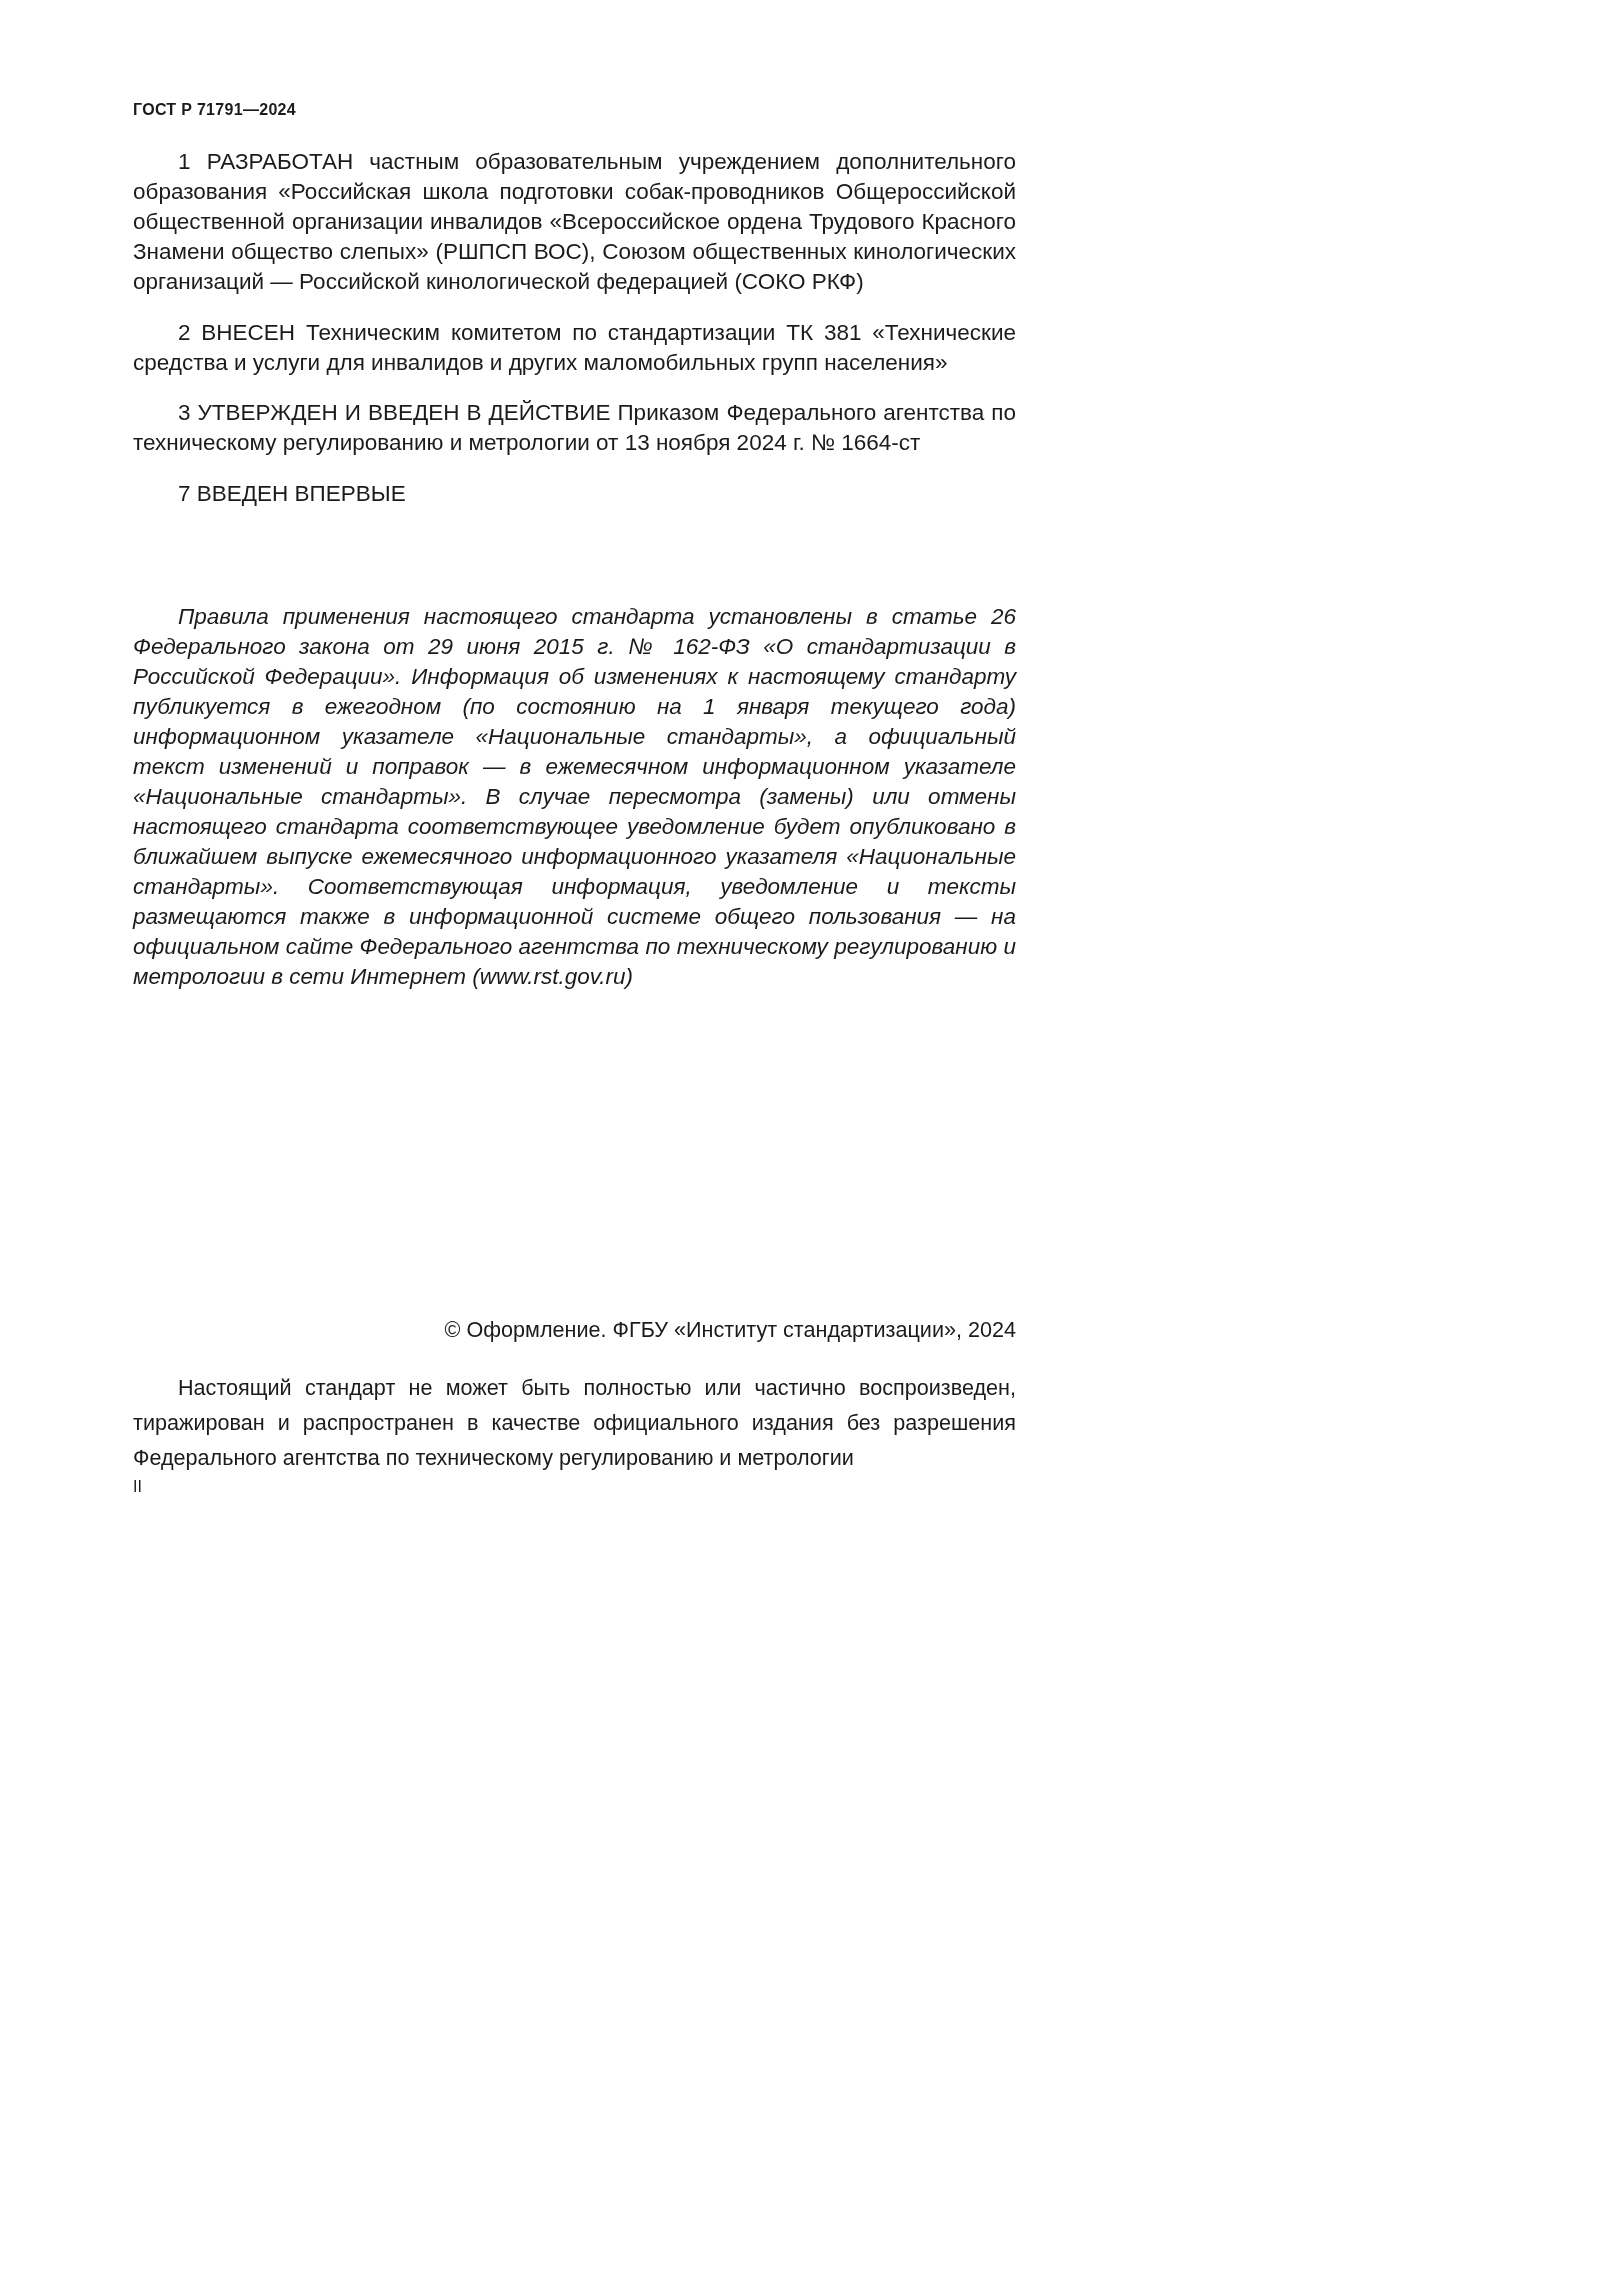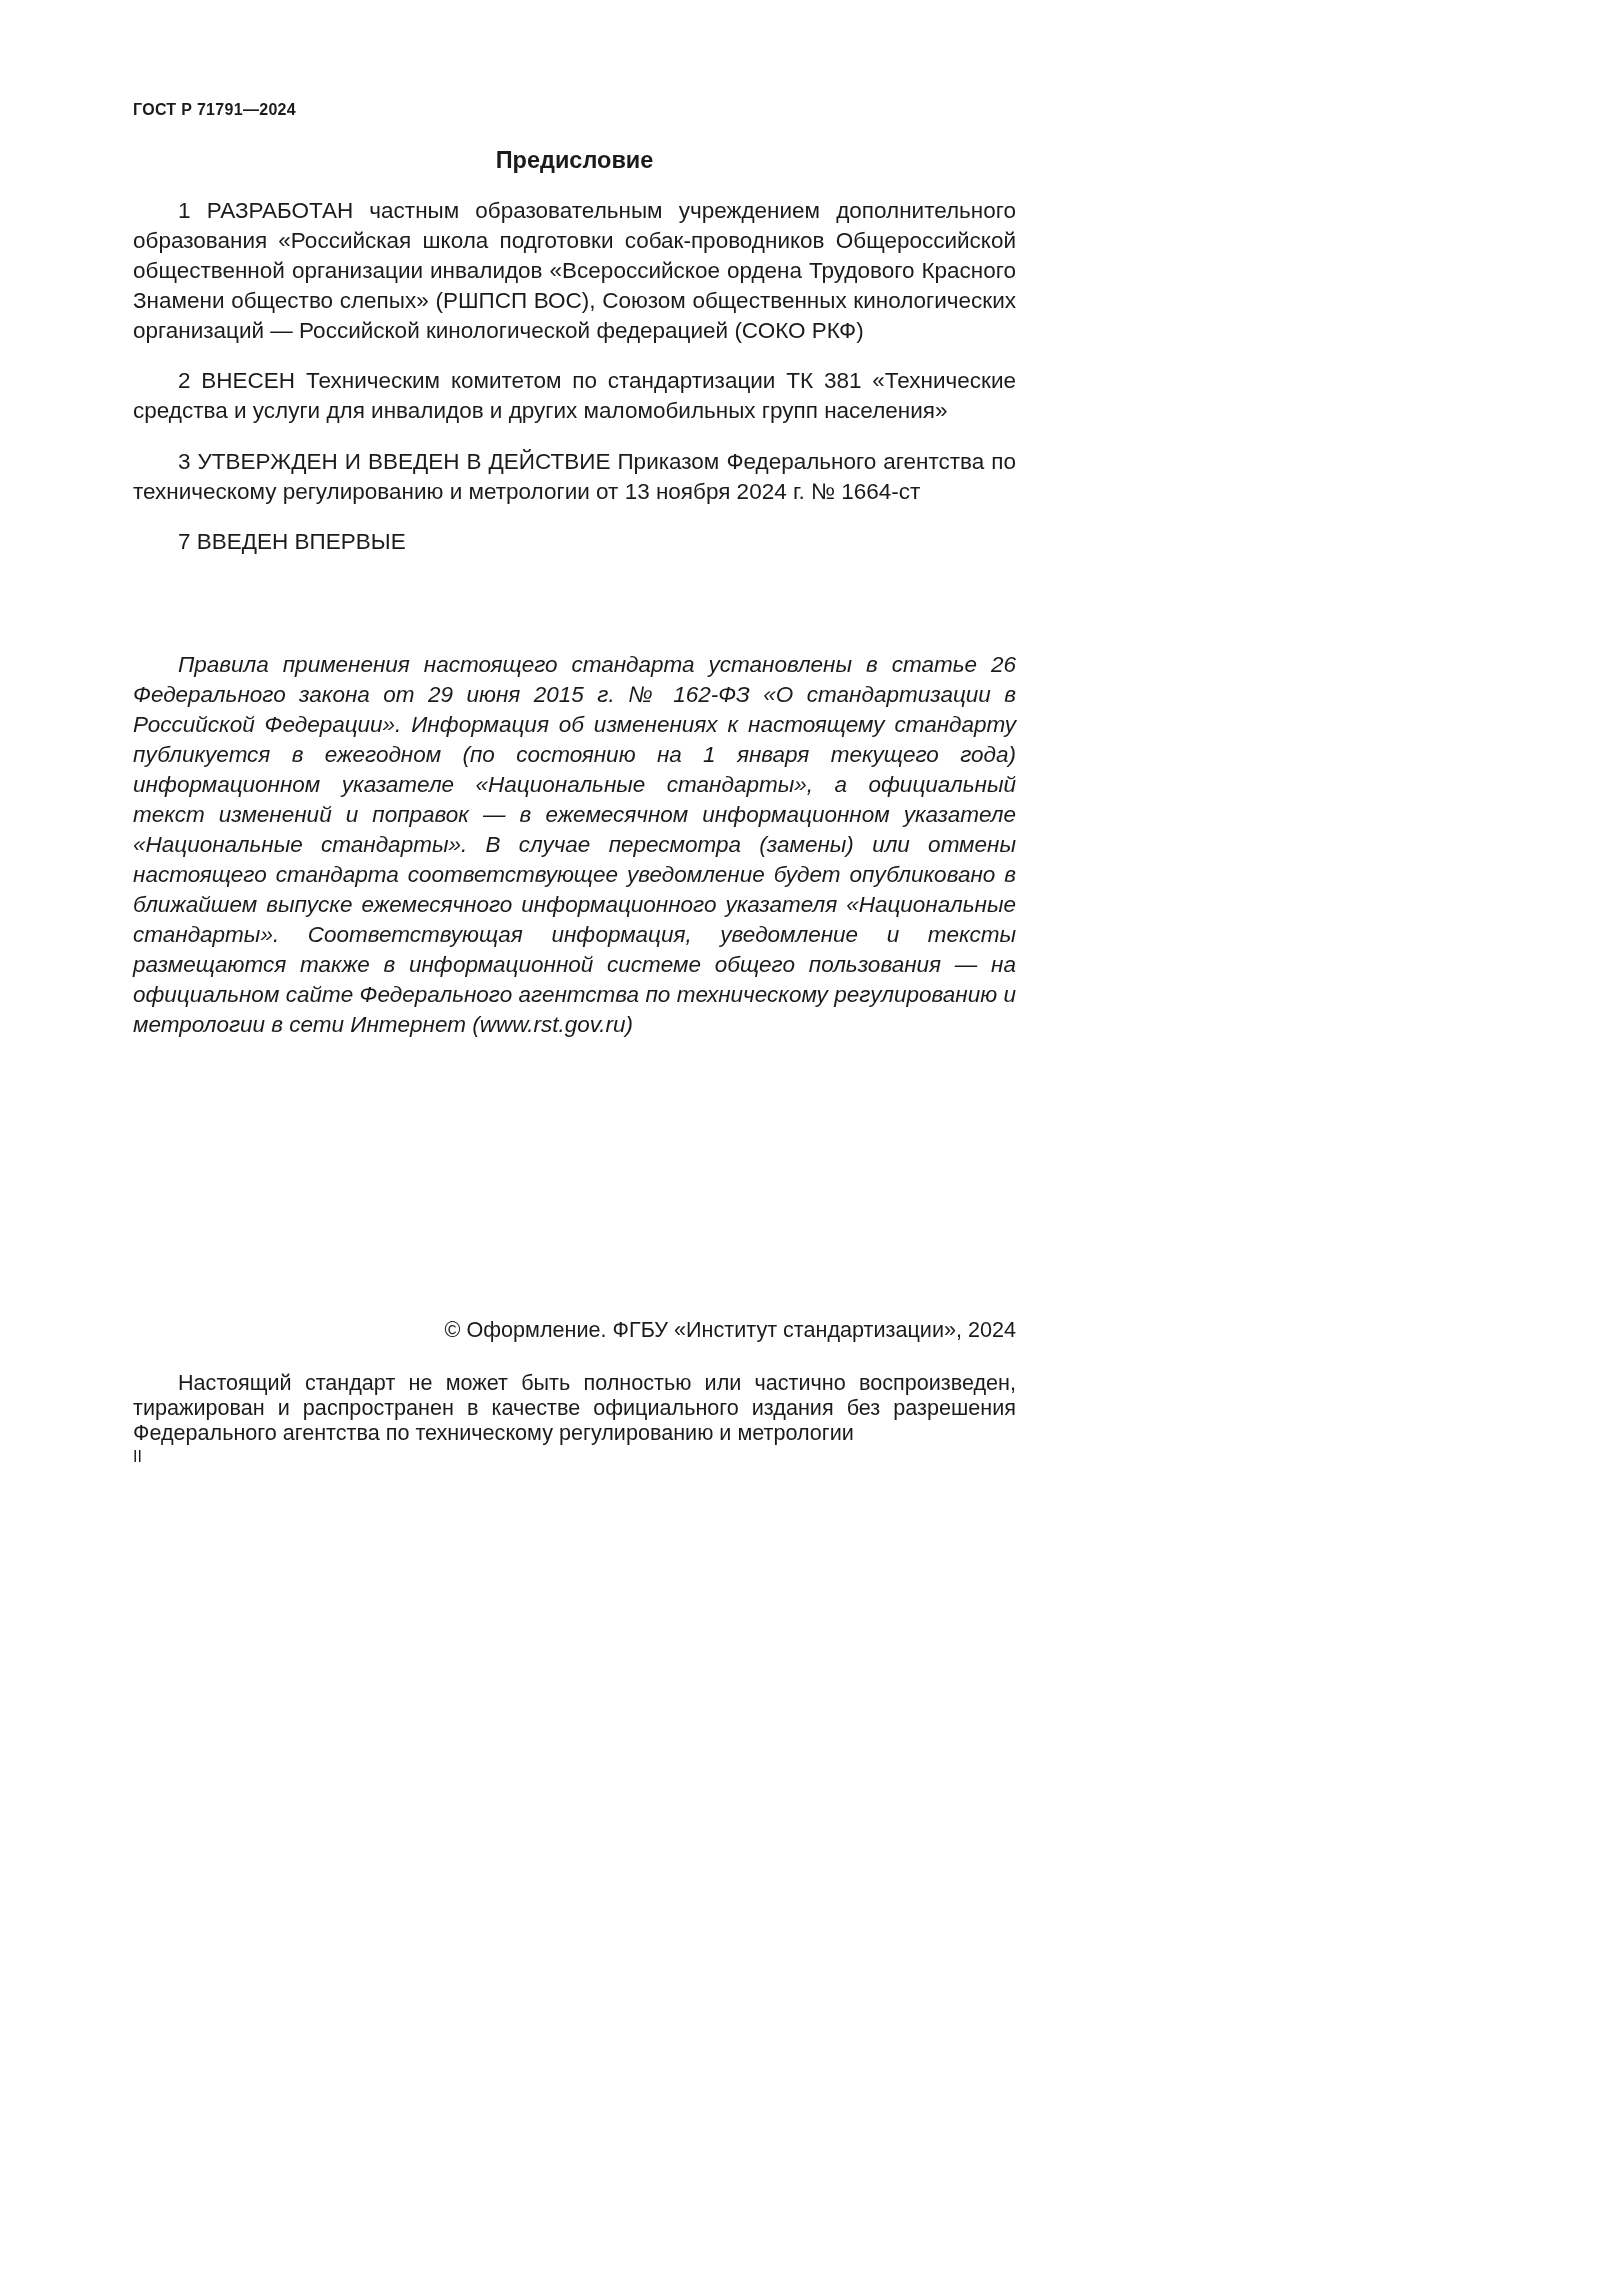--- a/index.html
+++ b/index.html
@@ -54,39 +54,38 @@
     top: 1317px;
     width: 883px;
   }
   .copyright {
     text-align: right;
     font-size: 21.6px;
   }
   .disclaimer {
     margin-top: 26.5px;
     font-size: 21.6px;
-    line-height: 25px;
+    line-height: 35px;
     text-align: justify;
     text-indent: 45px;
   }
   .page-number {
     margin-top: 3px;
     font-size: 16px;
   }
 </style>
 </head>
 <body>
 
 <div class="page">
 
   <div class="doc-code">ГОСТ Р 71791—2024</div>
 
   <div class="content">
 
-    <div class="section-title">Предисловие</div>
 
     <p class="para">1 РАЗРАБОТАН частным образовательным учреждением дополнительного образования «Российская школа подготовки собак-проводников Общероссийской общественной организации инвалидов «Всероссийское ордена Трудового Красного Знамени общество слепых» (РШПСП ВОС), Союзом общественных кинологических организаций — Российской кинологической федерацией (СОКО РКФ)</p>
 
     <p class="para">2 ВНЕСЕН Техническим комитетом по стандартизации ТК 381 «Технические средства и услуги для инвалидов и других маломобильных групп населения»</p>
 
     <p class="para">3 УТВЕРЖДЕН И ВВЕДЕН В ДЕЙСТВИЕ Приказом Федерального агентства по техническому регулированию и метрологии от 13 ноября 2024 г. № 1664-ст</p>
 
     <p class="para">7 ВВЕДЕН ВПЕРВЫЕ</p>
 
     <p class="legal-notice">Правила применения настоящего стандарта установлены в статье 26 Федерального закона от 29 июня 2015 г. № 162-ФЗ «О стандартизации в Российской Федерации». Информация об изменениях к настоящему стандарту публикуется в ежегодном (по состоянию на 1 января текущего года) информационном указателе «Национальные стандарты», а официальный текст изменений и поправок — в ежемесячном информационном указателе «Национальные стандарты». В случае пересмотра (замены) или отмены настоящего стандарта соответствующее уведомление будет опубликовано в ближайшем выпуске ежемесячного информационного указателя «Национальные стандарты». Соответствующая информация, уведомление и тексты размещаются также в информационной системе общего пользования — на официальном сайте Федерального агентства по техническому регулированию и метрологии в сети Интернет (www.rst.gov.ru)</p>

